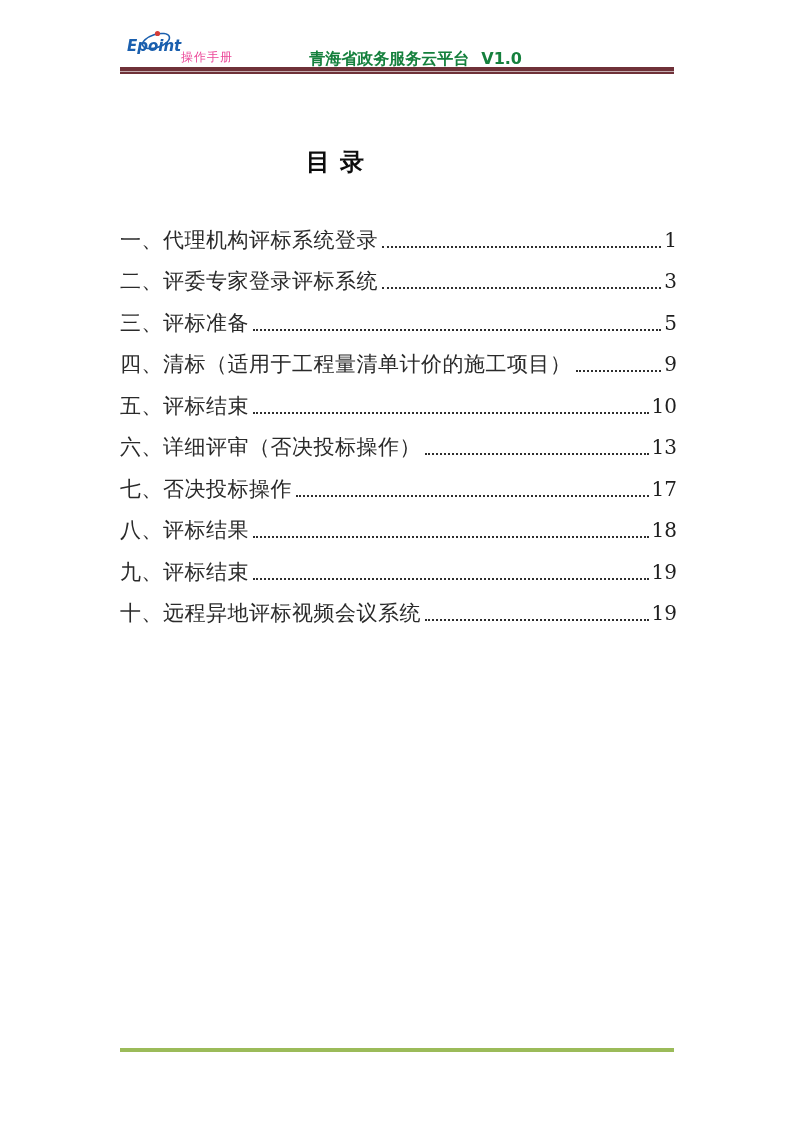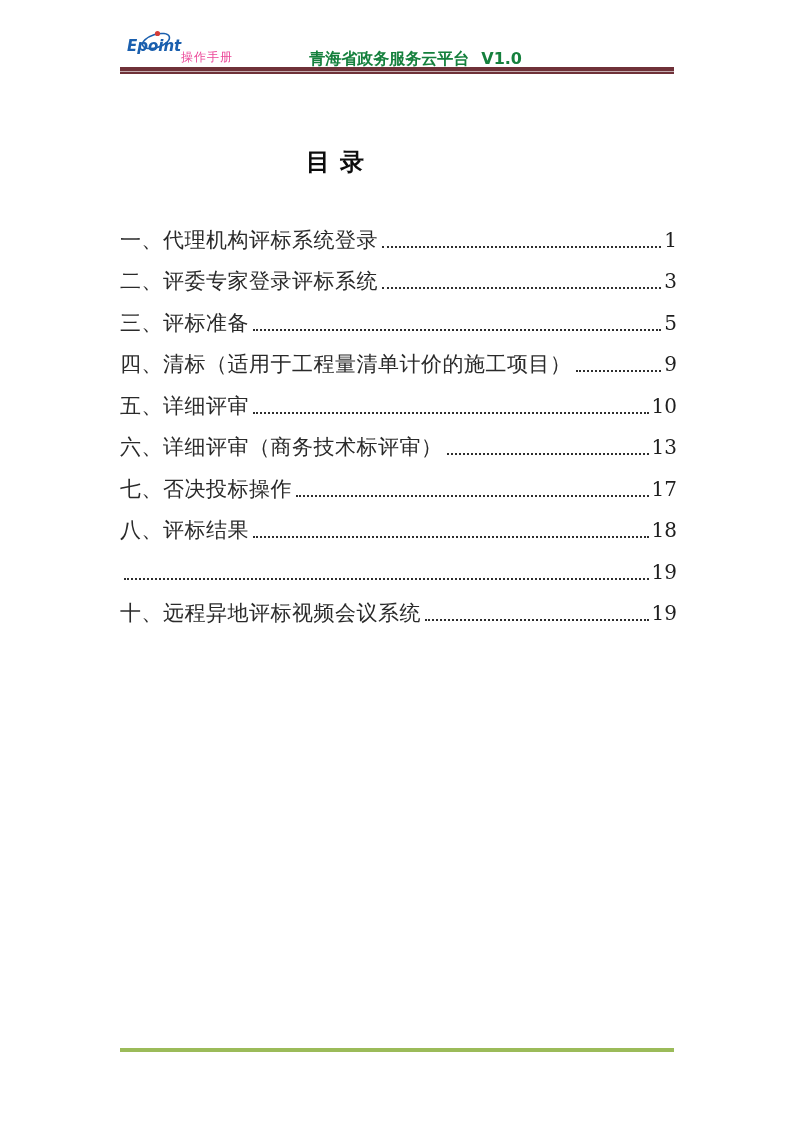--- a/index.html
+++ b/index.html
@@ -132,44 +132,45 @@
       <span class="toc-page">5</span>
     </div>
 
     <div class="toc-row">
       <span class="toc-label">四、清标（适用于工程量清单计价的施工项目）</span>
       <span class="toc-leader"></span>
       <span class="toc-page">9</span>
     </div>
 
     <div class="toc-row">
-      <span class="toc-label">五、详细评审</span>
+      <span class="toc-label">五、评标结束</span>
       <span class="toc-leader"></span>
       <span class="toc-page">10</span>
     </div>
 
     <div class="toc-row">
-      <span class="toc-label">六、详细评审（商务技术标评审）</span>
+      <span class="toc-label">六、详细评审（否决投标操作）</span>
       <span class="toc-leader"></span>
       <span class="toc-page">13</span>
     </div>
 
     <div class="toc-row">
       <span class="toc-label">七、否决投标操作</span>
       <span class="toc-leader"></span>
       <span class="toc-page">17</span>
     </div>
 
     <div class="toc-row">
       <span class="toc-label">八、评标结果</span>
       <span class="toc-leader"></span>
       <span class="toc-page">18</span>
     </div>
 
     <div class="toc-row">
+      <span class="toc-label">九、评标结束</span>
       <span class="toc-leader"></span>
       <span class="toc-page">19</span>
     </div>
 
     <div class="toc-row">
       <span class="toc-label">十、远程异地评标视频会议系统</span>
       <span class="toc-leader"></span>
       <span class="toc-page">19</span>
     </div>
   </div>

